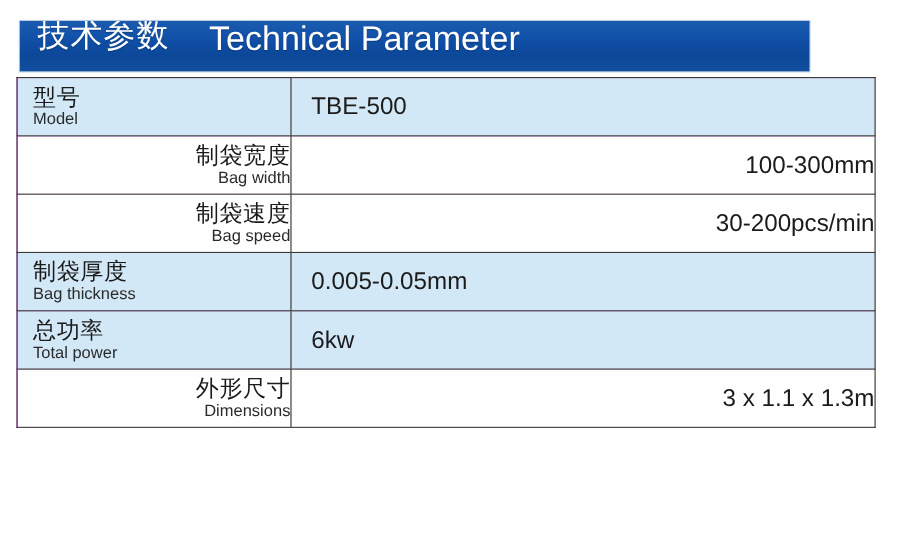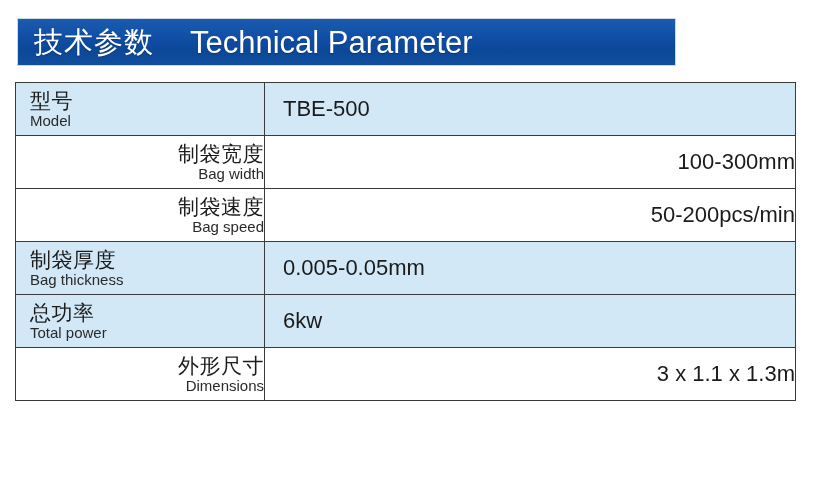--- a/index.html
+++ b/index.html
@@ -19,26 +19,25 @@
     height: 500px;
     background: #ffffff;
     box-sizing: border-box;
   }
 
   
   .banner {
     position: absolute;
     left: 18px;
     top: 19px;
-    width: 657px;
+    width: 718px;
     height: 46px;
     background: linear-gradient(180deg, #1a5bb0 0%, #0f4ea4 42%, #0c4798 70%, #11509f 100%);
     box-shadow: 0 0 0 1px #cfd9e6;
     display: flex;
-    align-items: center;
     box-sizing: border-box;
     padding-left: 16px;
     overflow: hidden;
   }
   .banner-cn {
     color: #ffffff;
     font-size: 29px;
     line-height: 1;
     letter-spacing: 1px;
     white-space: nowrap;
@@ -56,21 +55,20 @@
 
   
   .spec-table {
     position: absolute;
     left: 15px;
     top: 70px;
     width: 780px;
     border-collapse: collapse;
     table-layout: fixed;
     background: #d946ef;
-    margin-top: 12px;
   }
   .spec-table tr {
     height: 53px;
   }
   .spec-table td {
     border: 1px solid #3c3a38;
     padding: 0;
     vertical-align: middle;
     box-sizing: border-box;
   }
@@ -147,21 +145,21 @@
           </td>
         </tr>
         <tr class="plain">
           <td>
             <div class="label-inner">
               <span class="label-cn">制袋速度</span>
               <span class="label-en">Bag speed</span>
             </div>
           </td>
           <td>
-            <div class="value-inner">50-200pcs/min</div>
+            <div class="value-inner">30-200pcs/min</div>
           </td>
         </tr>
         <tr class="shaded">
           <td>
             <div class="label-inner">
               <span class="label-cn">制袋厚度</span>
               <span class="label-en">Bag thickness</span>
             </div>
           </td>
           <td>

